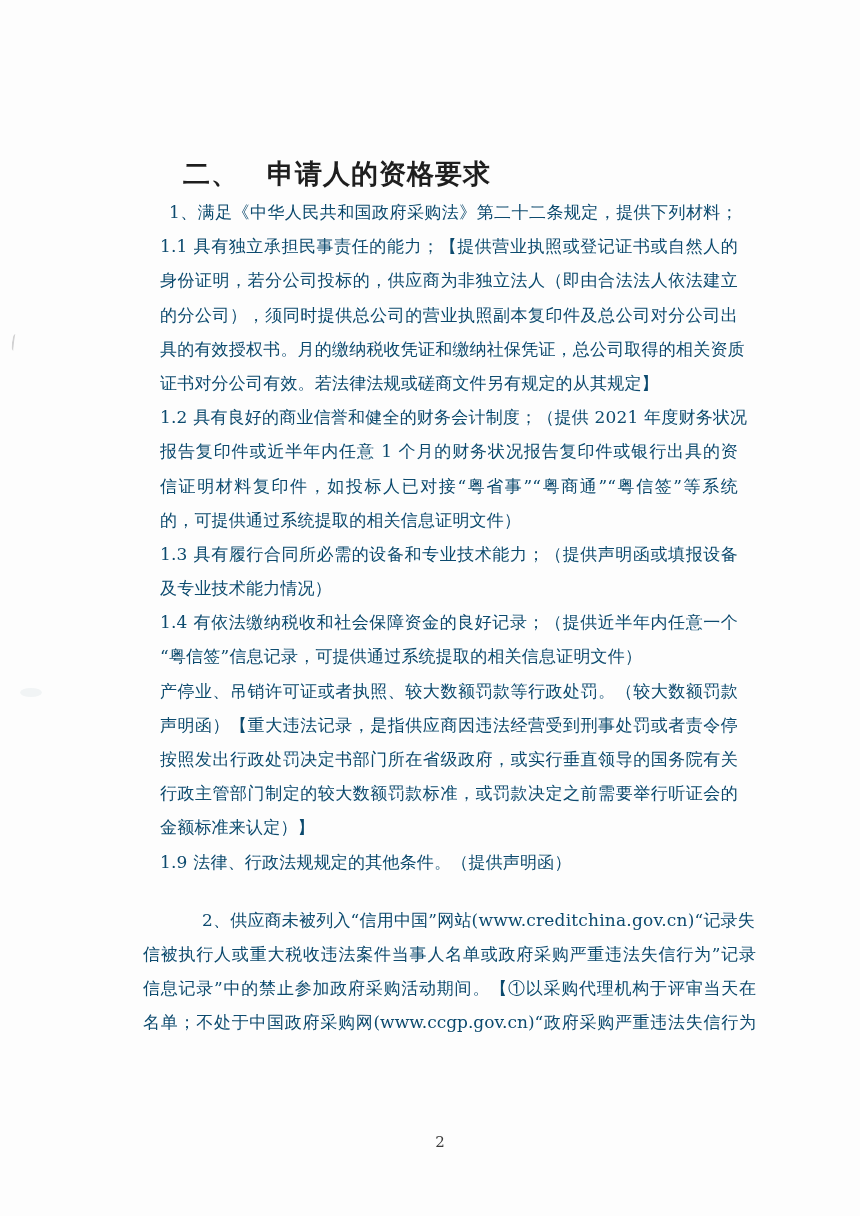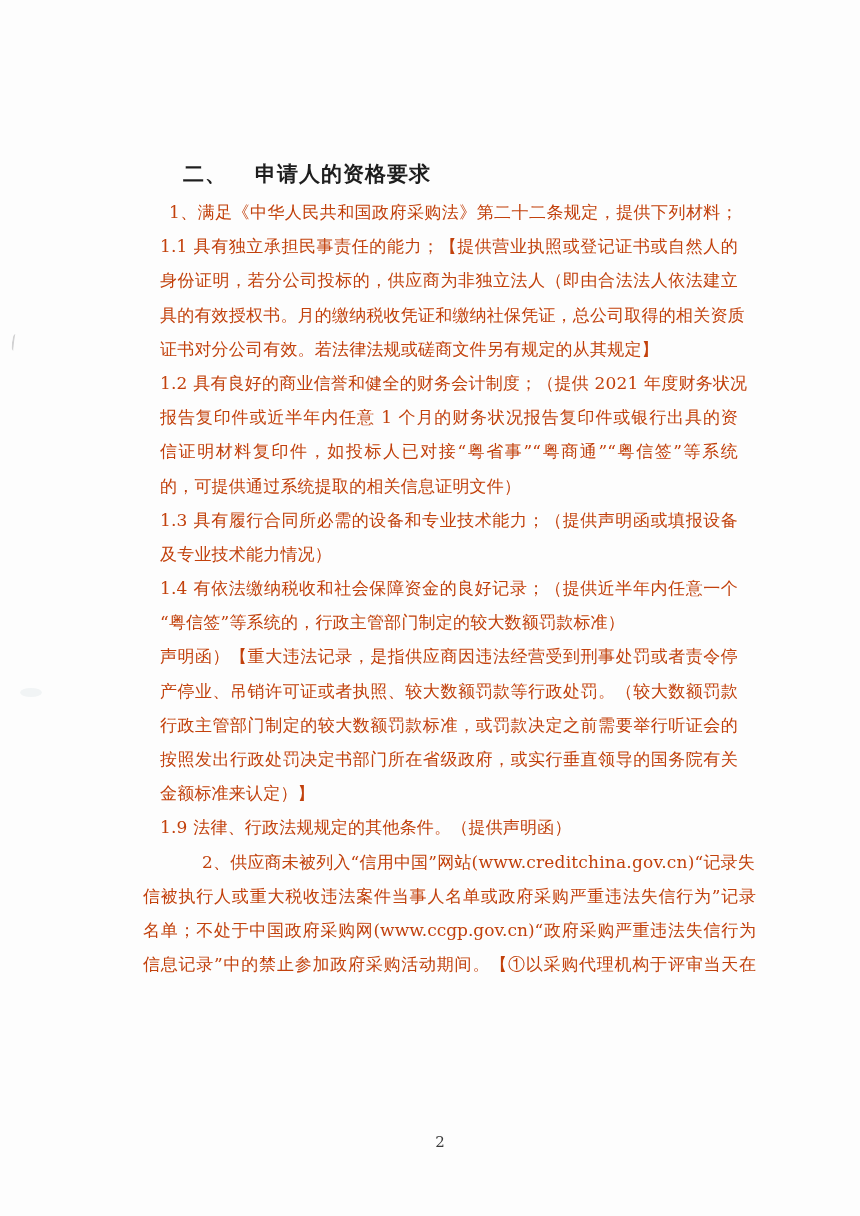--- a/index.html
+++ b/index.html
@@ -19,45 +19,45 @@
   .content {
     position: absolute;
     left: 160px;
     top: 160px;
     width: 578px;
   }
   .heading {
     height: 35px;
     line-height: 28px;
     padding-left: 23px;
-    font-size: 21px;
+    font-size: 27px;
     font-weight: bold;
     font-family: "DejaVu Sans", "Liberation Sans", sans-serif;
     color: #1e1e1e;
     letter-spacing: 1px;
   }
   .heading .h-num {
     margin-right: 28px;
   }
   .line {
     height: 34.2px;
     line-height: 34.2px;
     font-size: 17px;
     letter-spacing: 0.2px;
     text-align: justify;
     text-align-last: justify;
     white-space: nowrap;
-    color: #c2410c;
+    color: #0c4a6e;
   }
   .line.end {
     text-align-last: left;
     white-space: normal;
   }
   .line.ind1 { text-indent: 9px; }
-  .line.ind2 { text-indent: 42px; }
+  .line.ind2 { text-indent: 42px; margin-top: 24px; }
   .line.wide {
     margin-left: -17px;
     margin-right: -18px;
     letter-spacing: 0;
   }
   .page-num {
     position: absolute;
     top: 1133px;
     left: 20px;
     width: 840px;
@@ -94,37 +94,38 @@
   <div class="artifact-smudge"></div>
 
   <div class="content">
     <div class="heading">
       <span class="h-num">二、</span><span>申请人的资格要求</span>
     </div>
 
     <div class="line ind1">1、满足《中华人民共和国政府采购法》第二十二条规定，提供下列材料；</div>
     <div class="line">1.1 具有独立承担民事责任的能力；【提供营业执照或登记证书或自然人的</div>
     <div class="line">身份证明，若分公司投标的，供应商为非独立法人（即由合法法人依法建立</div>
+    <div class="line">的分公司），须同时提供总公司的营业执照副本复印件及总公司对分公司出</div>
     <div class="line">具的有效授权书。月的缴纳税收凭证和缴纳社保凭证，总公司取得的相关资质</div>
     <div class="line end">证书对分公司有效。若法律法规或磋商文件另有规定的从其规定】</div>
     <div class="line">1.2 具有良好的商业信誉和健全的财务会计制度；（提供 2021 年度财务状况</div>
     <div class="line">报告复印件或近半年内任意 1 个月的财务状况报告复印件或银行出具的资</div>
     <div class="line">信证明材料复印件，如投标人已对接“粤省事”“粤商通”“粤信签”等系统</div>
     <div class="line end">的，可提供通过系统提取的相关信息证明文件）</div>
     <div class="line">1.3 具有履行合同所必需的设备和专业技术能力；（提供声明函或填报设备</div>
     <div class="line end">及专业技术能力情况）</div>
     <div class="line">1.4 有依法缴纳税收和社会保障资金的良好记录；（提供近半年内任意一个</div>
-    <div class="line end">“粤信签”等系统的，行政主管部门制定的较大数额罚款标准）</div>
+    <div class="line end">“粤信签”信息记录，可提供通过系统提取的相关信息证明文件）</div>
+    <div class="line">产停业、吊销许可证或者执照、较大数额罚款等行政处罚。（较大数额罚款</div>
     <div class="line">声明函）【重大违法记录，是指供应商因违法经营受到刑事处罚或者责令停</div>
-    <div class="line">产停业、吊销许可证或者执照、较大数额罚款等行政处罚。（较大数额罚款</div>
+    <div class="line">按照发出行政处罚决定书部门所在省级政府，或实行垂直领导的国务院有关</div>
     <div class="line">行政主管部门制定的较大数额罚款标准，或罚款决定之前需要举行听证会的</div>
-    <div class="line">按照发出行政处罚决定书部门所在省级政府，或实行垂直领导的国务院有关</div>
     <div class="line end">金额标准来认定）】</div>
     <div class="line end">1.9 法律、行政法规规定的其他条件。（提供声明函）</div>
     <div class="line ind2">2、供应商未被列入“信用中国”网站(www.creditchina.gov.cn)“记录失</div>
     <div class="line wide">信被执行人或重大税收违法案件当事人名单或政府采购严重违法失信行为”记录</div>
+    <div class="line wide">信息记录”中的禁止参加政府采购活动期间。【①以采购代理机构于评审当天在</div>
     <div class="line wide">名单；不处于中国政府采购网(www.ccgp.gov.cn)“政府采购严重违法失信行为</div>
-    <div class="line wide">信息记录”中的禁止参加政府采购活动期间。【①以采购代理机构于评审当天在</div>
   </div>
 
   <div class="page-num">2</div>
 
 </div>
 
 </body></html>

